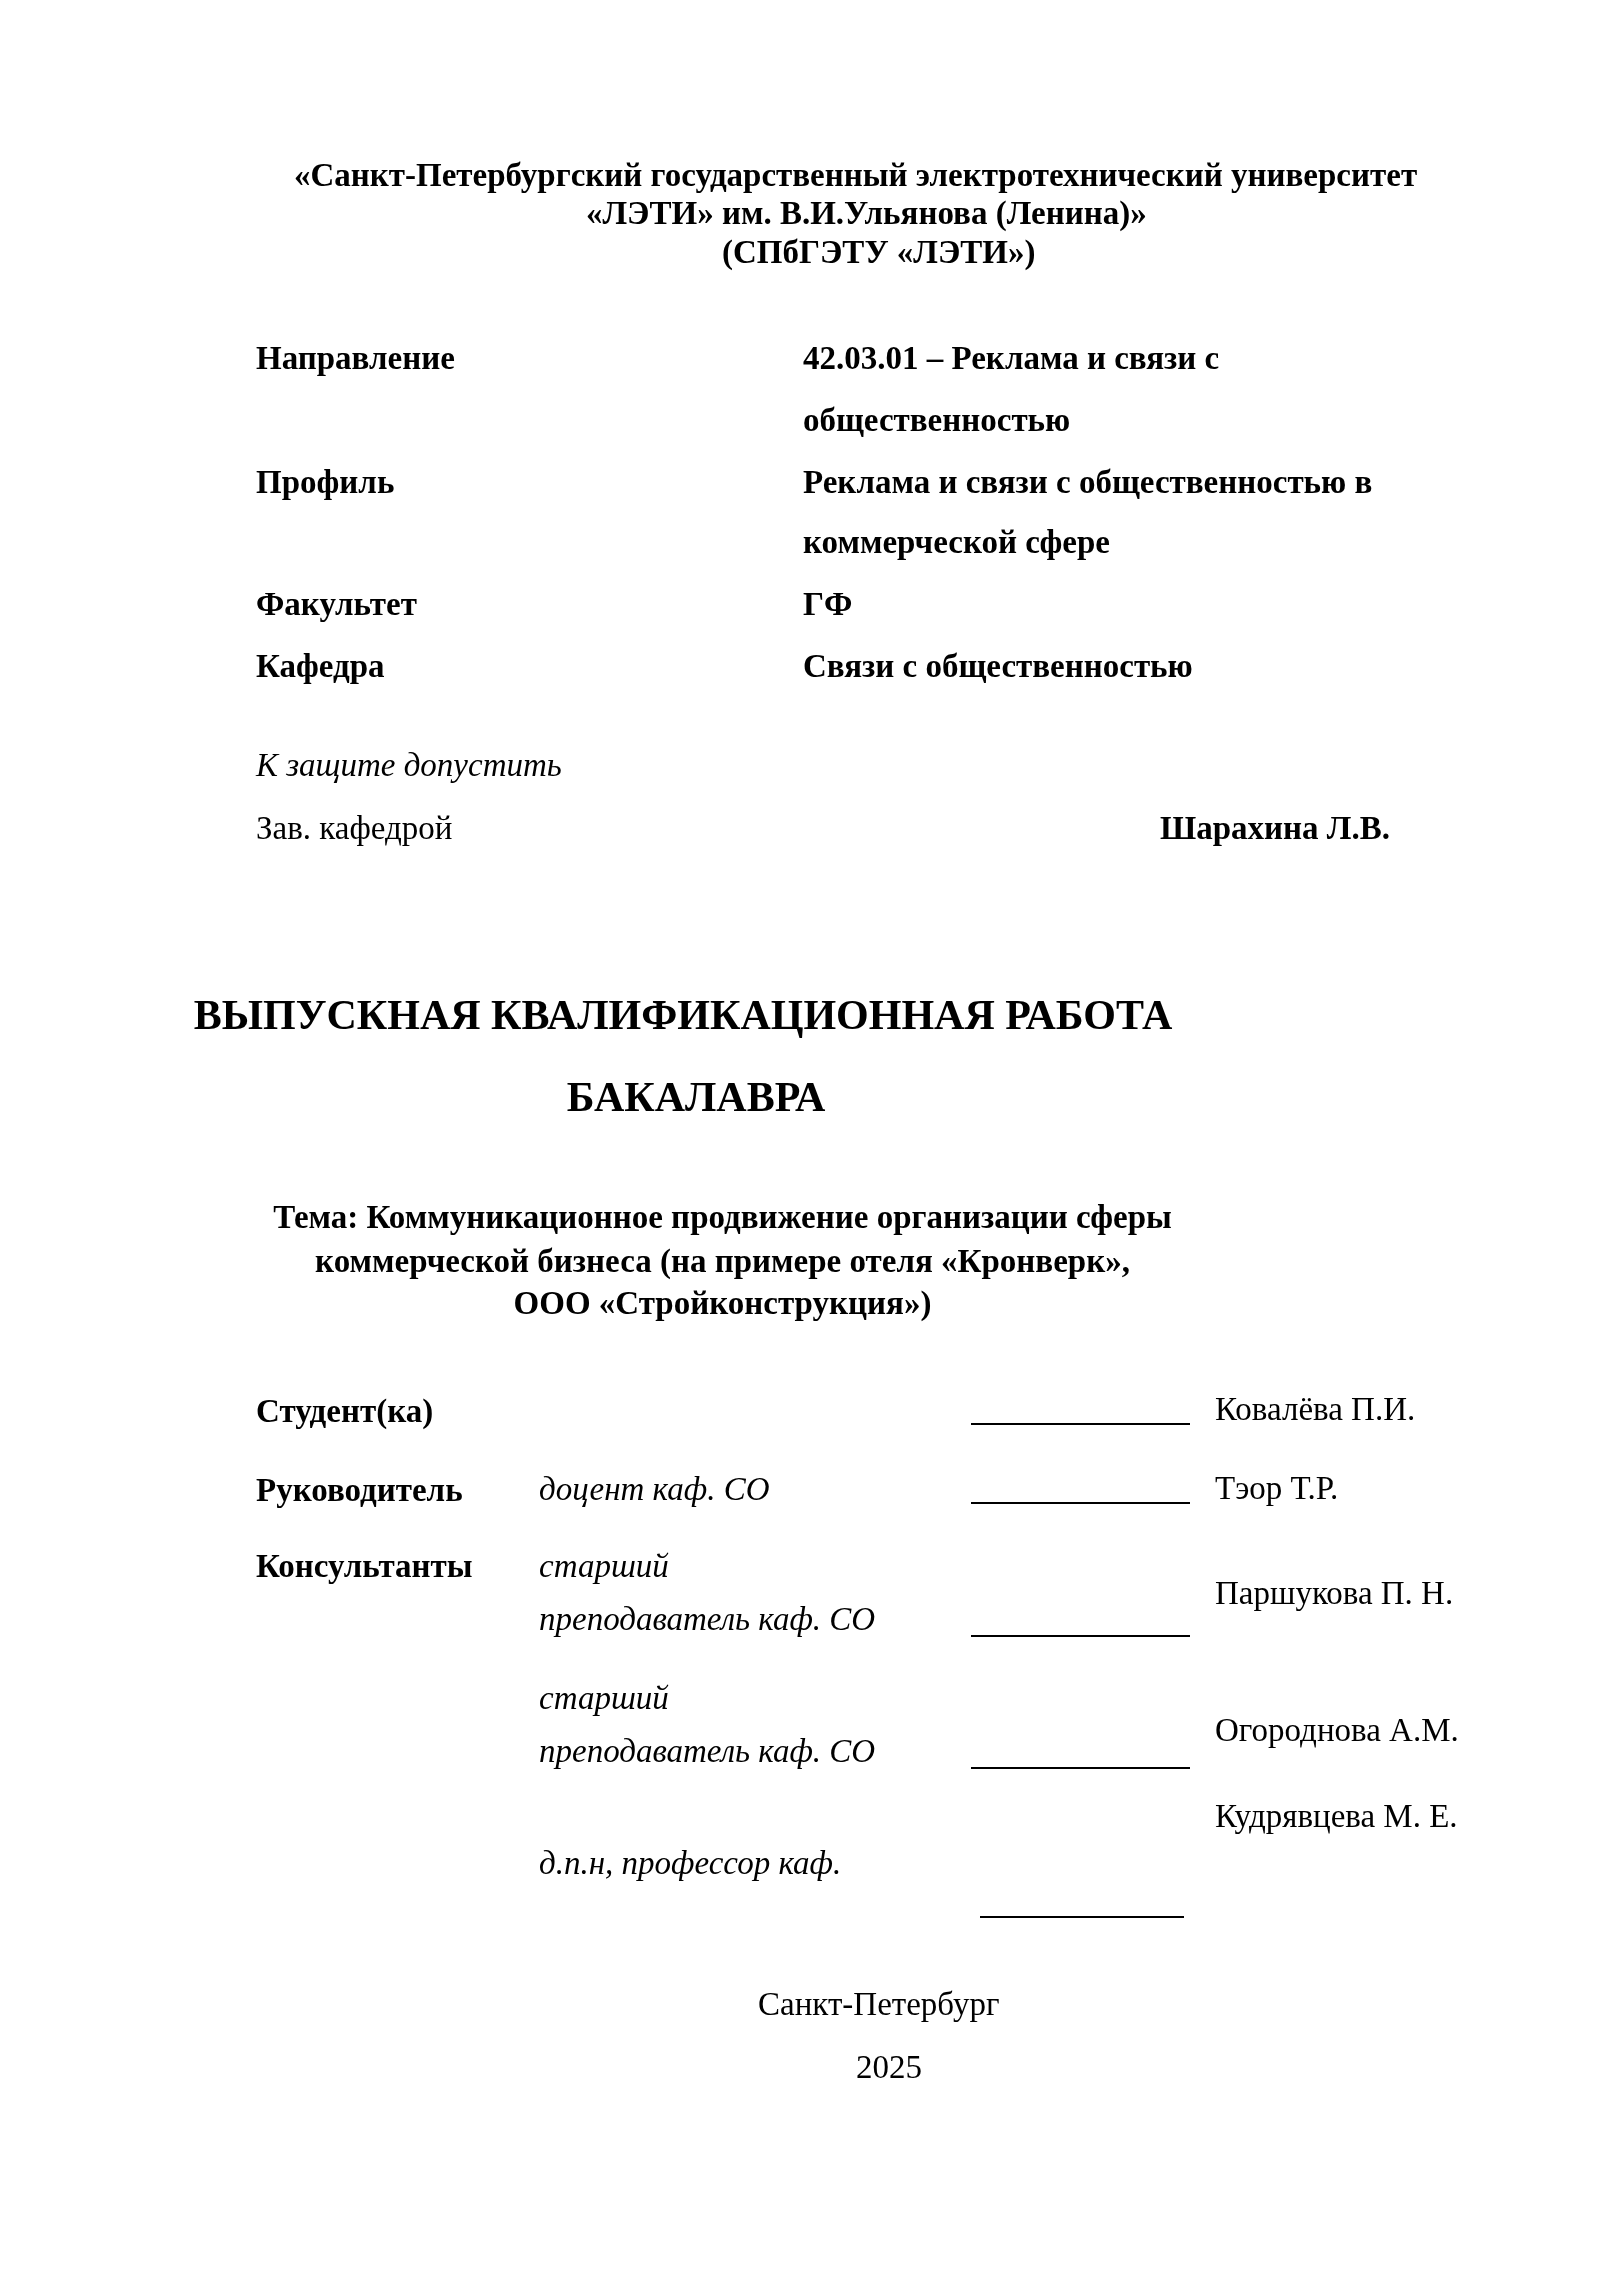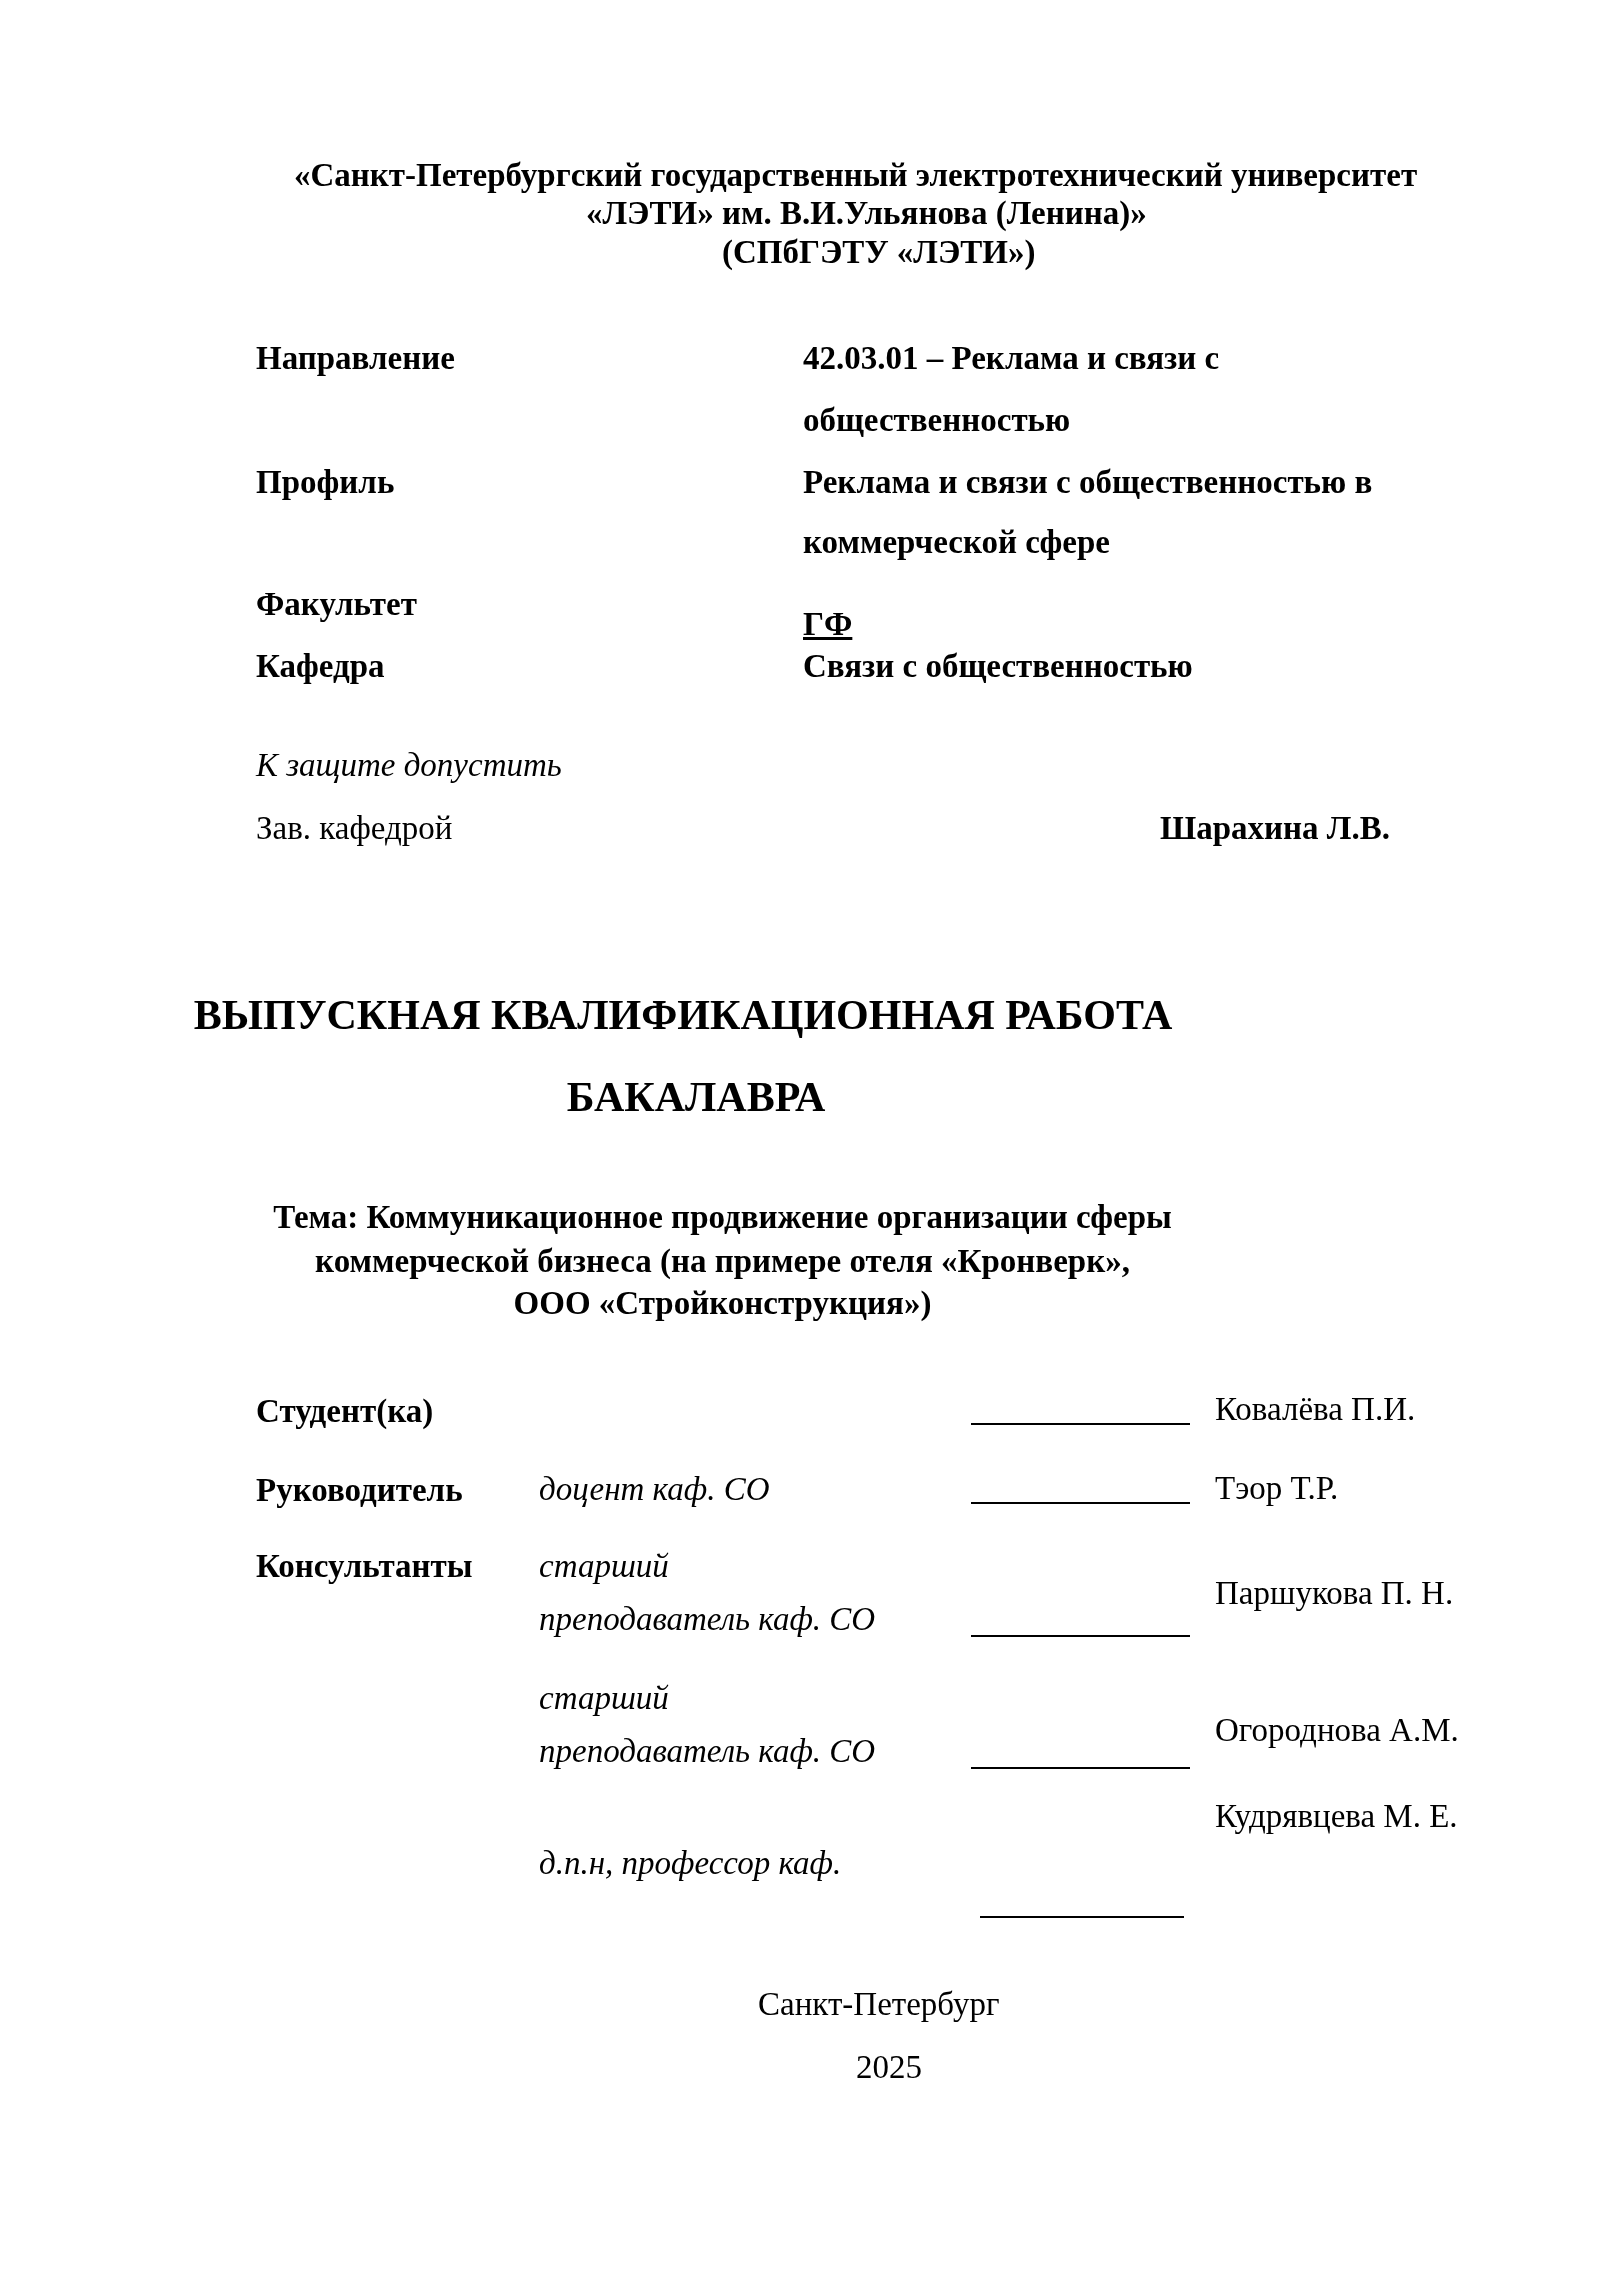--- a/index.html
+++ b/index.html
@@ -22,21 +22,21 @@
 <div>
   <div class="abs b fs" style="left:256px; top:342px;">Направление</div>
   <div class="abs b fs" style="left:803px; top:342px;">42.03.01 – Реклама и связи с</div>
   <div class="abs b fs" style="left:803px; top:404px;">общественностью</div>
 
   <div class="abs b fs" style="left:256px; top:466px;">Профиль</div>
   <div class="abs b fs" style="left:803px; top:466px;">Реклама и связи с общественностью в</div>
   <div class="abs b fs" style="left:803px; top:526px;">коммерческой сфере</div>
 
   <div class="abs b fs" style="left:256px; top:588px;">Факультет</div>
-  <div class="abs b fs" style="left:803px; top:608px;text-decoration:underline;">ГФ</div>
+  <div class="abs b fs" style="left:803px; top:588px;">ГФ</div>
 
   <div class="abs b fs" style="left:256px; top:650px;text-align:center;">Кафедра</div>
   <div class="abs b fs" style="left:803px; top:650px;">Связи с общественностью</div>
 </div>
 
 <div class="abs i fs" style="left:256px; top:749px;">К защите допустить</div>
 <div class="abs fs" style="left:256px; top:812px;">Зав. кафедрой</div>
 <div class="abs b fs" style="left:1160px; top:812px;">Шарахина Л.В.</div>
 
 <div class="abs b center" style="top:994px; font-size:42px; line-height:1;">ВЫПУСКНАЯ КВАЛИФИКАЦИОННАЯ РАБОТА</div>

